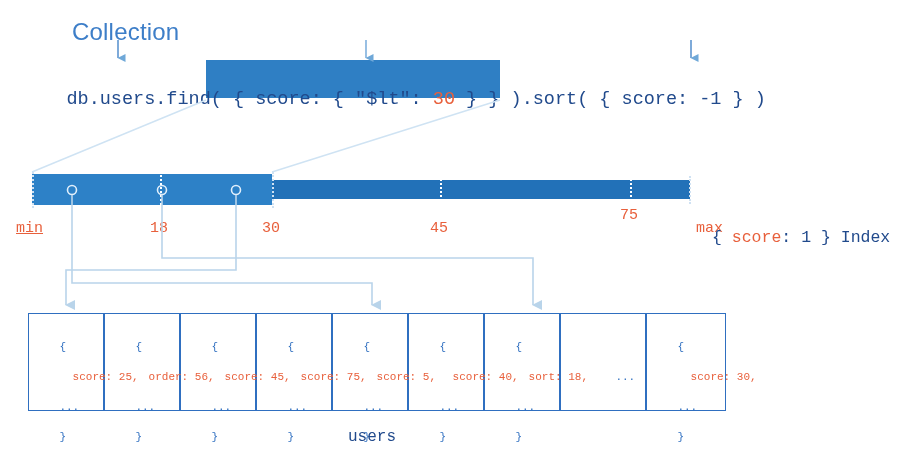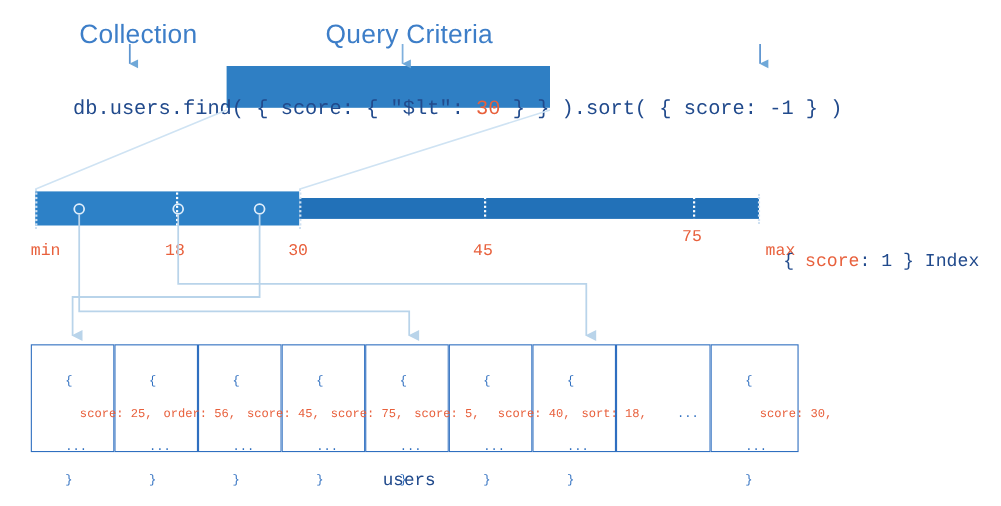--- a/index.html
+++ b/index.html
@@ -111,40 +111,39 @@
     height: 460px;
     pointer-events: none;
   }
 </style>
 </head>
 <body>
 
 <div id="stage">
 
   <div class="annot-label" style="left:72px; top:18px;">Collection</div>
-  <div class="annot-label" style="left:296px; top:18px;">Query Criteria</div>
 
   <div class="query-hl" style="left:206px; top:60px; width:294px; height:38px;"></div>
 
   <div class="code-line" style="left:22px; top:68px;">
     <span>db.users.find( </span><span>{ score: { "$lt": </span><span class="num-lit">30</span><span> } }</span><span> ).sort( { score: -1 } )</span>
   </div>
 
   <div class="bar-seg" style="left:272px; top:180px; width:418px; height:19px;"></div>
 
   <div class="bar-seg hl" style="left:32px; top:174px; width:240px; height:31px;"></div>
 
   <div class="tick outer" style="left:32px;  top:172px; height:36px;"></div>
   <div class="tick" style="left:160px; top:172px; height:36px;"></div>
   <div class="tick outer" style="left:272px; top:172px; height:36px;"></div>
   <div class="tick" style="left:440px; top:176px; height:28px;"></div>
   <div class="tick" style="left:630px; top:176px; height:28px;"></div>
   <div class="tick outer" style="left:689px; top:176px; height:28px;"></div>
 
-  <div class="tick-label" style="left:28px;  top:220px;">min</div>
+  <div class="tick-label" style="left:16px;  top:220px;text-decoration:underline;">min</div>
   <div class="tick-label" style="left:150px; top:220px;">18</div>
   <div class="tick-label" style="left:262px; top:220px;">30</div>
   <div class="tick-label" style="left:430px; top:220px;">45</div>
   <div class="tick-label" style="left:620px; top:207px;">75</div>
   <div class="tick-label" style="left:672px; top:220px;padding-left:24px;">max</div>
 
   <div class="index-label" style="left:712px; top:180px;margin-top:48px;"><span>{ </span><span class="fld">score</span><span>: 1 } Index</span></div>
 
   <div class="doc-box" style="left:28px;  top:313px; width:76px; height:98px;"></div>
   <div class="doc-box" style="left:104px; top:313px; width:76px; height:98px;"></div>

